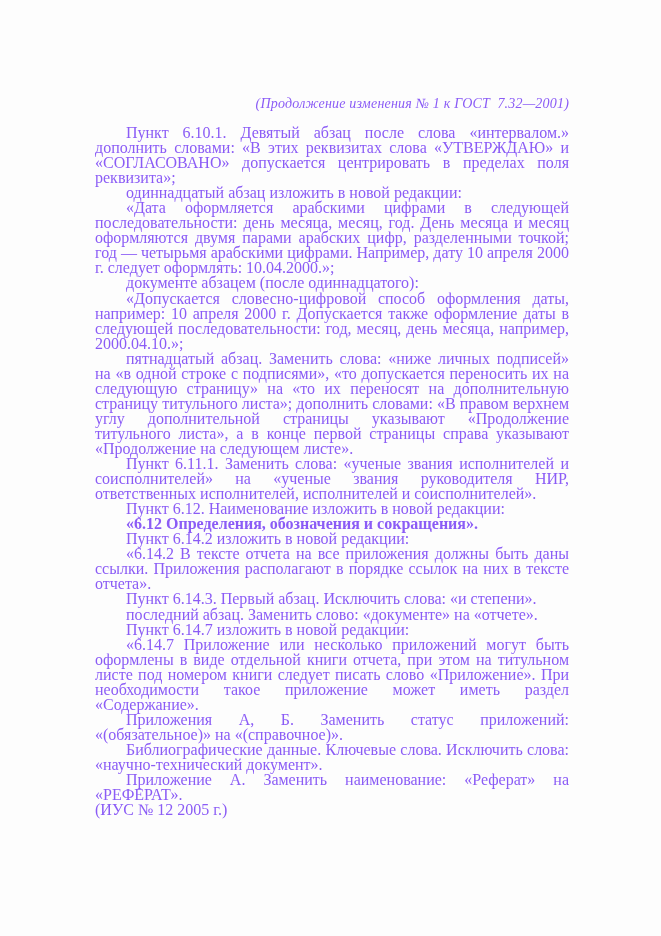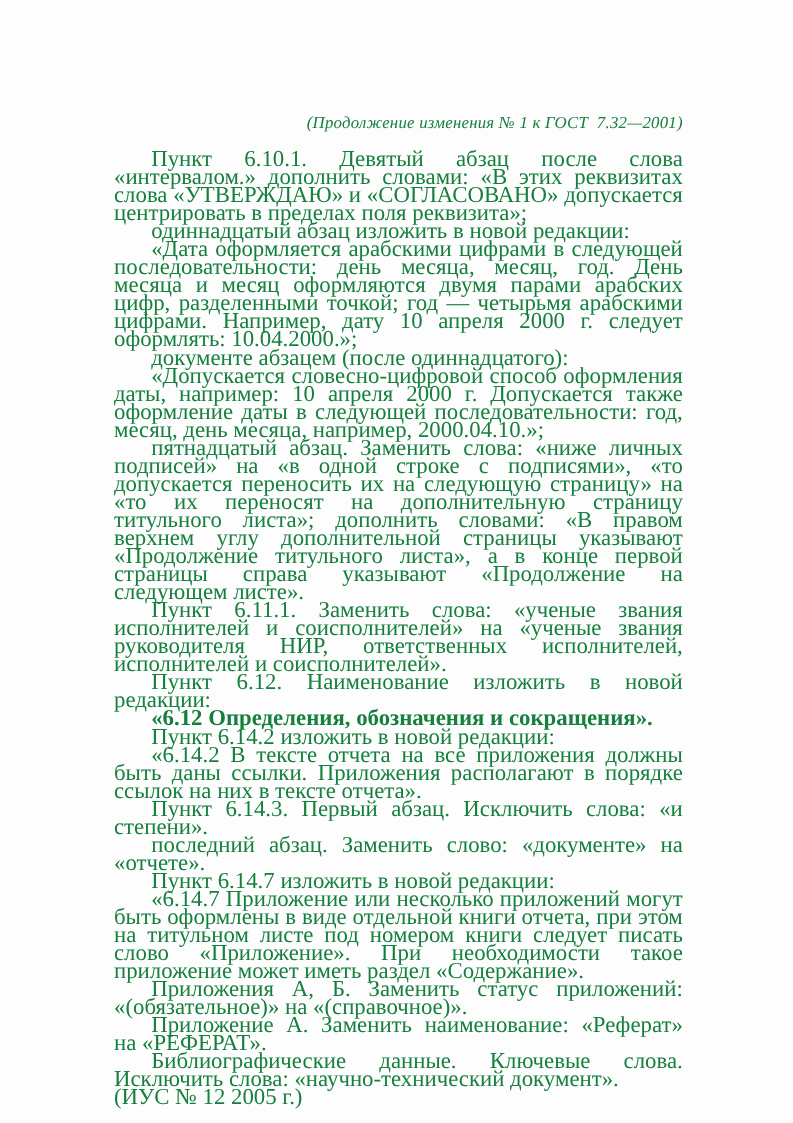--- a/index.html
+++ b/index.html
@@ -5,42 +5,42 @@
   html, body {
     margin: 0;
     padding: 0;
     background: #ffffff;
   }
   .page {
     position: relative;
     width: 661px;
     height: 936px;
     background: #fdfdfd;
-    color: #15803d;
+    color: #8b5cf6;
     font-family: "Liberation Serif", serif;
     overflow: hidden;
   }
   .header-note {
     position: absolute;
     top: 96px;
     left: 95px;
     width: 474px;
     text-align: right;
     font-style: italic;
     font-size: 14px;
     line-height: 15px;
     letter-spacing: 0.2px;
     white-space: pre;
   }
   .body-text {
     position: absolute;
     top: 125px;
     left: 95px;
     width: 474px;
-    font-size: 19px;
+    font-size: 16px;
     line-height: 15.05px;
     text-align: justify;
   }
   .body-text p {
     margin: 0;
     padding: 0;
     text-indent: 31px;
   }
   .body-text p.bold {
     font-weight: 700;
@@ -66,18 +66,18 @@
     <p>Пункт 6.11.1. Заменить слова: «ученые звания исполнителей и соисполнителей» на «ученые звания руководителя НИР, ответственных исполнителей, исполнителей и соисполнителей».</p>
     <p>Пункт 6.12. Наименование изложить в новой редакции:</p>
     <p class="bold">«6.12 Определения, обозначения и сокращения».</p>
     <p>Пункт 6.14.2 изложить в новой редакции:</p>
     <p>«6.14.2 В тексте отчета на все приложения должны быть даны ссылки. Приложения располагают в порядке ссылок на них в тексте отчета».</p>
     <p>Пункт 6.14.3. Первый абзац. Исключить слова: «и степени».</p>
     <p>последний абзац. Заменить слово: «документе» на «отчете».</p>
     <p>Пункт 6.14.7 изложить в новой редакции:</p>
     <p>«6.14.7 Приложение или несколько приложений могут быть оформлены в виде отдельной книги отчета, при этом на титульном листе под номером книги следует писать слово «Приложение». При необходимости такое приложение может иметь раздел «Содержание».</p>
     <p>Приложения А, Б. Заменить статус приложений: «(обязательное)» на «(справочное)».</p>
+    <p>Библиографические данные. Ключевые слова. Исключить слова: «научно-технический документ».</p>
     <p>Приложение А. Заменить наименование: «Реферат» на «РЕФЕРАТ».</p>
-    <p>Библиографические данные. Ключевые слова. Исключить слова: «научно-технический документ».</p>
     <p class="footer">(ИУС № 12 2005 г.)</p>
   </div>
 
 </div>
 
 </body></html>

